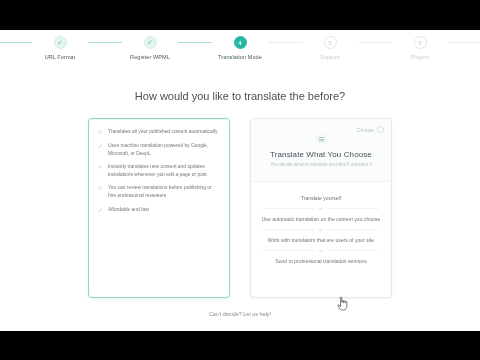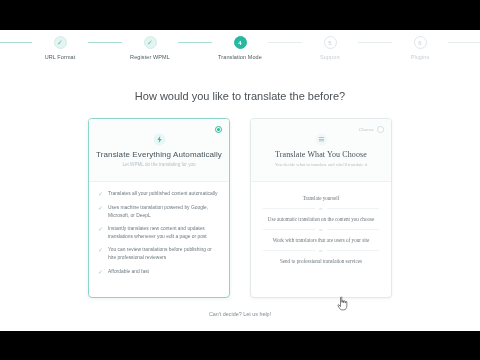--- a/index.html
+++ b/index.html
@@ -135,21 +135,20 @@
     position: relative;
     overflow: hidden;
   }
   .card.selected {
     border: 1px solid #8fd4c8;
     box-shadow: 0 1px 4px rgba(80,160,150,0.12);
   }
   .card.unselected {
     border: 1px solid #e3e8ea;
     box-shadow: 0 1px 3px rgba(0,0,0,0.05);
-    font-family: Liberation Serif, serif;
   }
   .card-head {
     position: relative;
     height: 62px;
     padding-top: 14px;
     box-sizing: border-box;
     text-align: center;
   }
   .card-head.tinted { background: #fbfdfd; }
   .card-icon {
@@ -331,33 +330,20 @@
 
       <div class="connector empty"></div>
 
     </div>
 
     <div class="page-title">How would you like to translate the before?</div>
 
     <div class="cards">
 
       <div class="card selected">
-        <div class="card-head tinted">
-          <div class="radio-wrap">
-            <div class="radio on"></div>
-          </div>
-          <div class="card-icon">
-            <svg width="13" height="13" viewBox="0 0 24 24">
-              <circle cx="12" cy="12" r="11" fill="#eaf6f4"></circle>
-              <path d="M13.2 5.5 L8 13 h3.2 l-0.6 5.5 L16 11 h-3.2 z" fill="#3cbfa9"></path>
-            </svg>
-          </div>
-          <div class="card-title">Translate Everything Automatically</div>
-          <div class="card-sub">Let WPML do the translating for you</div>
-        </div>
         <div class="divider-line"></div>
         <div class="feature-list">
 
           <div class="feature">
             <span class="feature-check">✓</span>
             <span class="feature-text">Translates all your published content automatically</span>
           </div>
           <div class="feature">
             <span class="feature-check">✓</span>
             <span class="feature-text">Uses machine translation powered by Google, Microsoft, or DeepL</span>

